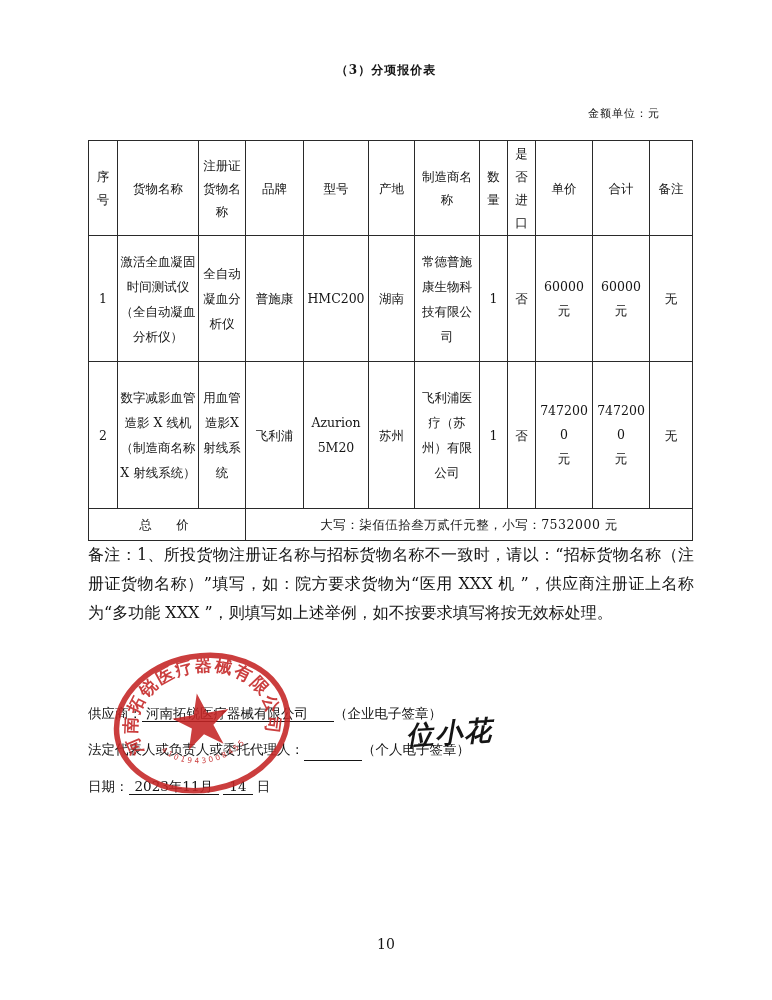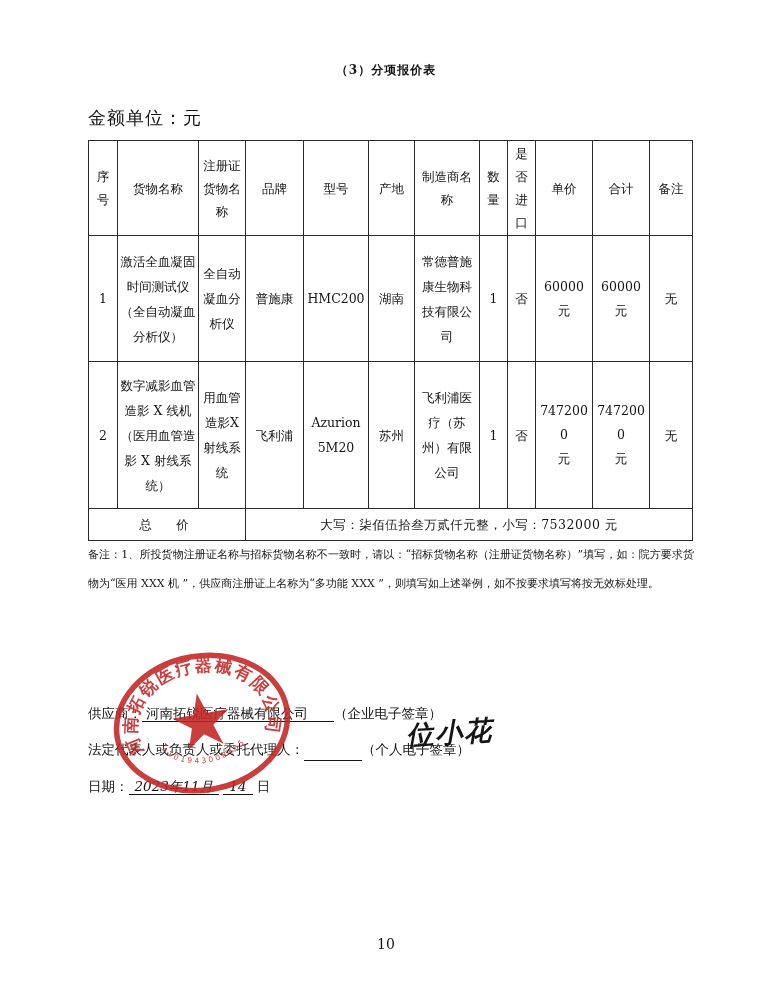--- a/index.html
+++ b/index.html
@@ -6,51 +6,51 @@
   body{
     width:772px;height:1000px;position:relative;overflow:hidden;
     font-family:"DejaVu Serif","Liberation Serif",serif;
     color:#151515;
   }
   .page-title{
     position:absolute;top:62px;left:0;width:772px;text-align:center;
     font-size:12px;font-weight:bold;letter-spacing:1px;
   }
   .unit-note{
-    position:absolute;top:106px;left:88px;width:572px;
-    font-size:18px;letter-spacing:1px;
+    position:absolute;top:106px;left:88px;width:572px;text-align:right;
+    font-size:11px;letter-spacing:1px;
   }
   table.quote{
     position:absolute;left:88px;top:140px;width:604px;
     border-collapse:collapse;table-layout:fixed;
   }
   table.quote td{
     border:1px solid #2a2a2a;text-align:center;vertical-align:middle;
     font-size:12.5px;padding:1px 2px;line-height:25px;word-break:break-all;
     overflow:visible;
   }
   tr.hdr td{line-height:23px;}
   td.no-r{border-right:hidden;}
   td.no-l{border-left:hidden;}
   td.total-label{letter-spacing:6px;margin-left:44px;}
   td.total-amount{font-size:13px;letter-spacing:0.5px;word-break:keep-all;}
   .price div{line-height:24px;}
   .notes{
     position:absolute;left:88px;top:540px;width:606px;
-    font-size:11px;line-height:29px;text-align:justify;
+    font-size:16px;line-height:29px;text-align:justify;
   }
   .notes p{margin:0;}
   .footer{
     position:absolute;left:88px;top:702px;width:620px;font-size:13.5px;
   }
   .footer .fline{margin:0 0 14px 0;line-height:22px;}
   .u{border-bottom:1px solid #151515;}
   .supplier-name{padding:0 26px 0 4px;}
   .sig-slot{display:inline-block;width:58px;}
-  .date-part{padding:0 6px;font-style:italic;}
+  .date-part{padding:0 6px;}
   .signature{
     position:absolute;left:318px;top:13px;font-size:27px;font-weight:600;
     font-style:italic;transform:rotate(-4deg);letter-spacing:2px;
     white-space:nowrap;
   }
   .stamp{
     position:absolute;left:108px;top:648px;width:188px;height:150px;
     opacity:0.88;z-index:5;pointer-events:none;
   }
   .page-num{
@@ -109,21 +109,21 @@
       <div>元</div>
     </td>
     <td class="price">
       <div>60000</div>
       <div>元</div>
     </td>
     <td>无</td>
   </tr>
   <tr style="height:147px;">
     <td>2</td>
-    <td>数字减影血管造影 X 线机（医用血管造影 X 射线系统）</td>
+    <td>数字减影血管造影 X 线机（制造商名称 X 射线系统）</td>
     <td>用血管造影X射线系统</td>
     <td class="no-r">飞利浦</td>
     <td class="no-l">Azurion 5M20</td>
     <td>苏州</td>
     <td class="no-r">飞利浦医疗（苏州）有限公司</td>
     <td class="no-l">1</td>
     <td>否</td>
     <td class="price">
       <div>7472000</div>
       <div>元</div>

